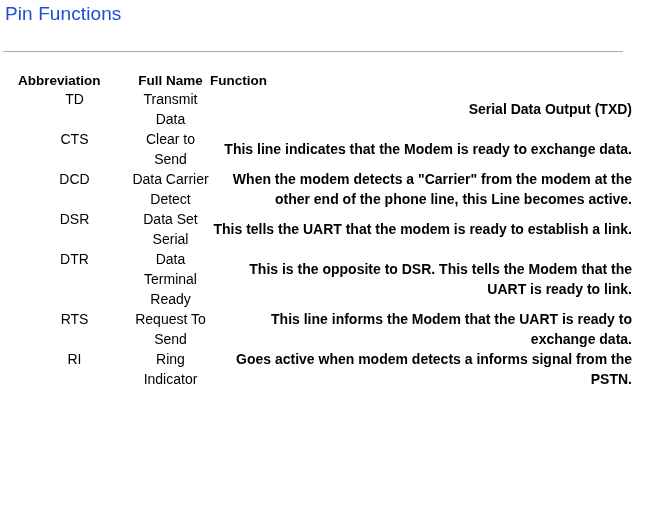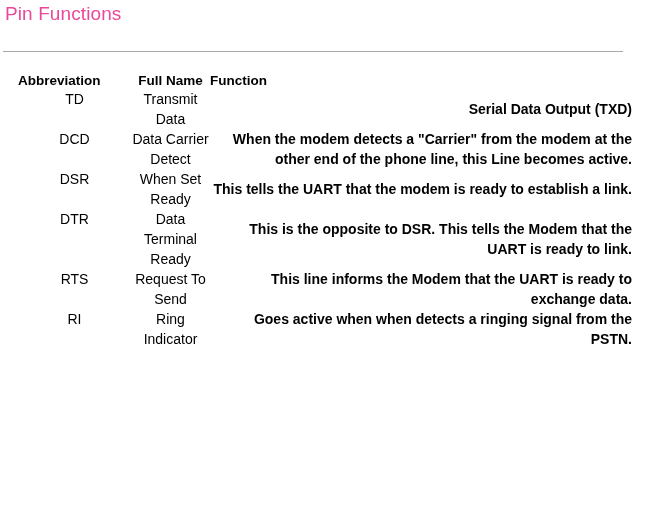--- a/index.html
+++ b/index.html
@@ -23,21 +23,21 @@
     height: 529px;
   }
 
   .page-title {
     position: absolute;
     left: 5px;
     top: 2px;
     font-size: 19px;
     font-weight: normal;
     line-height: 24px;
-    color: #ec4899;
+    color: #1d4ed8;
     letter-spacing: 0.1px;
     white-space: nowrap;
   }
 
   .title-rule {
     position: absolute;
     left: 3px;
     top: 43px;
     width: 620px;
     height: 0;
@@ -142,41 +142,46 @@
           <th class="h-func">Function</th>
         </tr>
       </thead>
       <tbody>
         <tr>
           <td class="c-abbr">TD</td>
           <td class="c-full">Transmit Data</td>
           <td class="c-func">Serial Data Output (TXD)</td>
         </tr>
         <tr>
+          <td class="c-abbr">CTS</td>
+          <td class="c-full">Clear to Send</td>
+          <td class="c-func">This line indicates that the Modem is ready to exchange data.</td>
+        </tr>
+        <tr>
           <td class="c-abbr">DCD</td>
           <td class="c-full">Data Carrier Detect</td>
           <td class="c-func">When the modem detects a "Carrier" from the modem at the other end of the phone line, this Line becomes active.</td>
         </tr>
         <tr>
           <td class="c-abbr">DSR</td>
-          <td class="c-full">When Set Ready</td>
+          <td class="c-full">Data Set Serial</td>
           <td class="c-func">This tells the UART that the modem is ready to establish a link.</td>
         </tr>
         <tr>
           <td class="c-abbr">DTR</td>
           <td class="c-full">Data Terminal Ready</td>
           <td class="c-func">This is the opposite to DSR. This tells the Modem that the UART is ready to link.</td>
         </tr>
         <tr>
           <td class="c-abbr">RTS</td>
           <td class="c-full">Request To Send</td>
           <td class="c-func">This line informs the Modem that the UART is ready to exchange data.</td>
         </tr>
         <tr>
           <td class="c-abbr">RI</td>
           <td class="c-full">Ring Indicator</td>
-          <td class="c-func">Goes active when when detects a ringing signal from the PSTN.</td>
+          <td class="c-func">Goes active when modem detects a informs signal from the PSTN.</td>
         </tr>
       </tbody>
     </table>
   </div>
 
 </div>
 
 </body></html>

